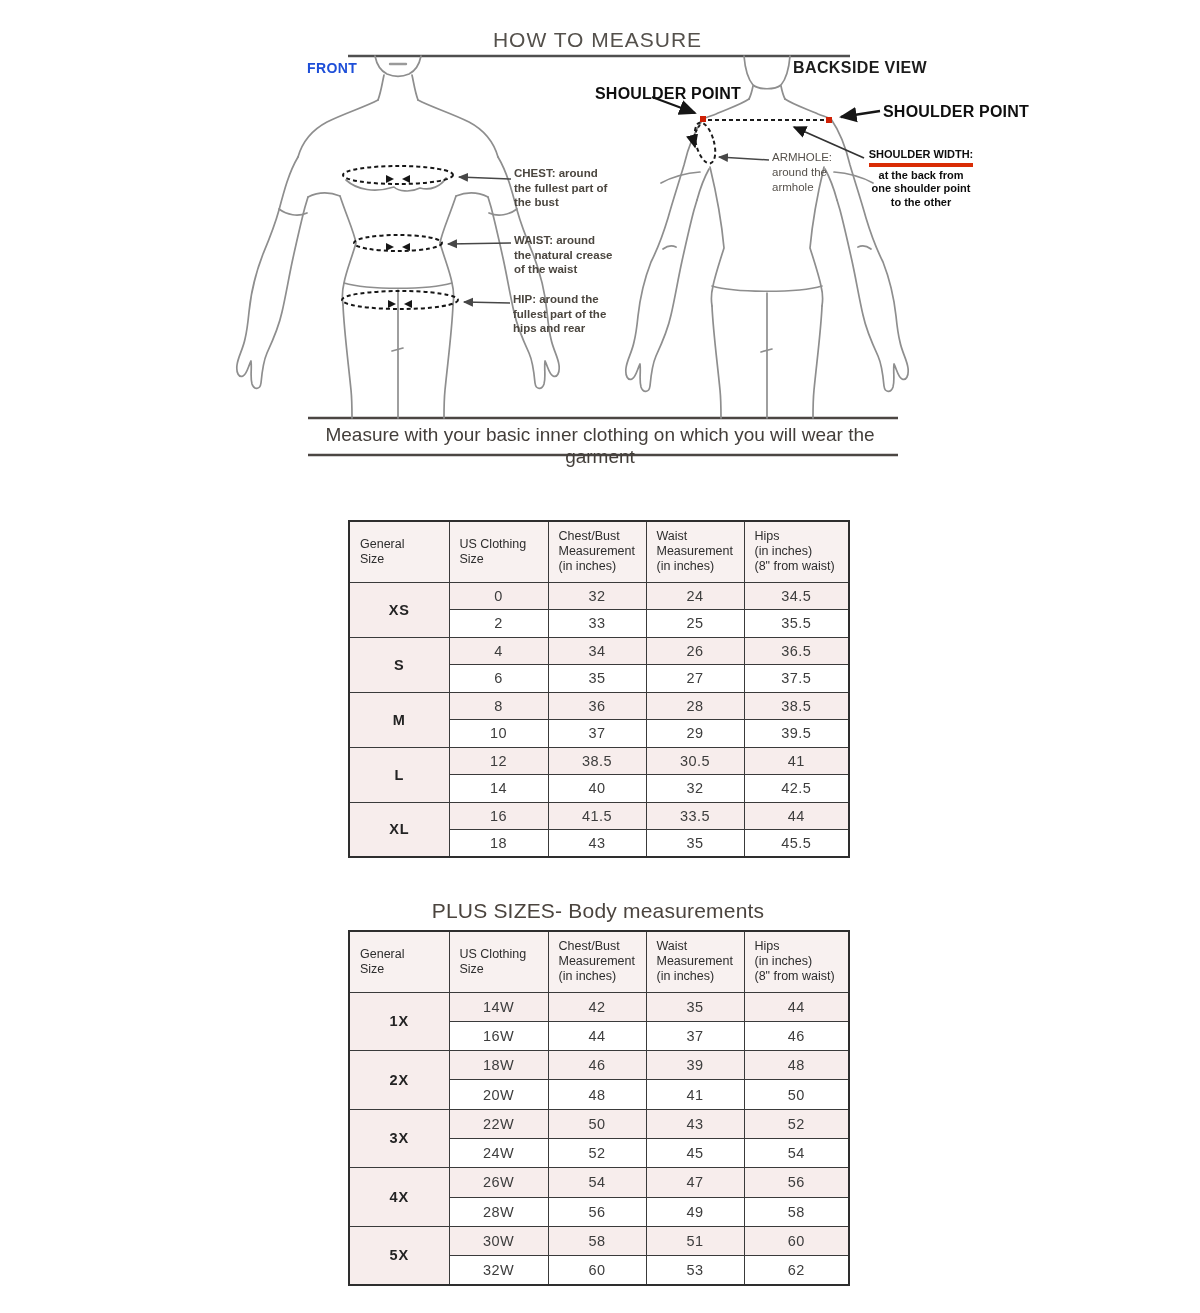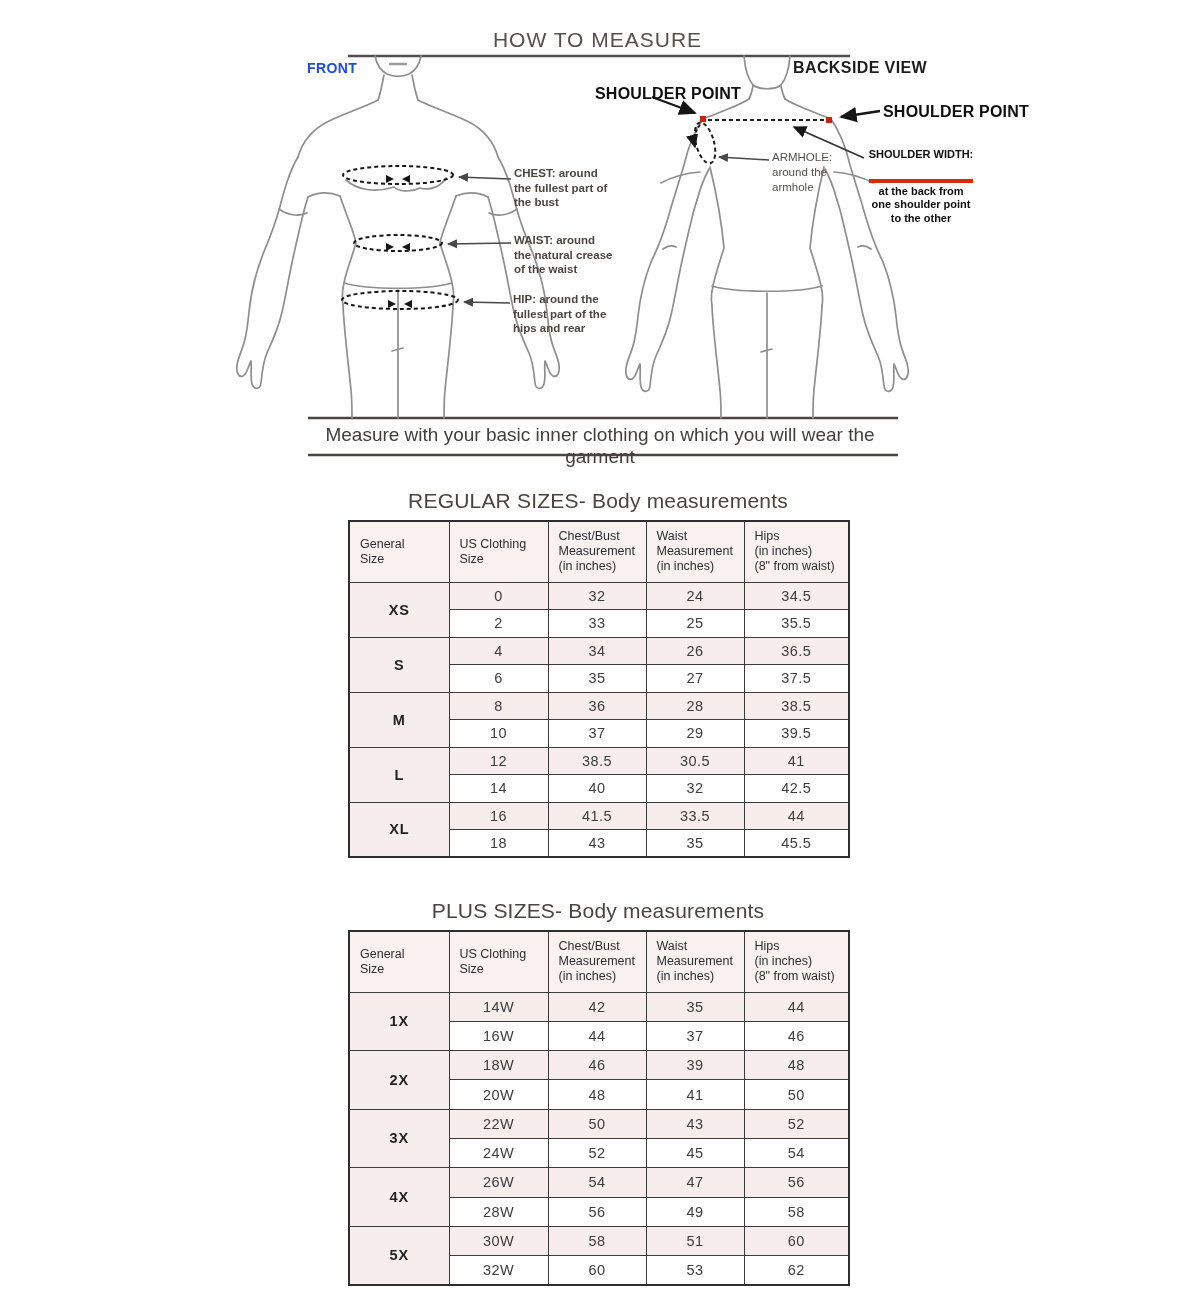--- a/index.html
+++ b/index.html
@@ -19,21 +19,21 @@
   .sp-right { left:883px; top:103px; }
 
   .note { font-size:11.5px; line-height:14.5px; color:#4b463f; font-weight:600; }
   .chest-note { left:514px; top:166px; }
   .waist-note { left:514px; top:233px; }
   .hip-note   { left:513px; top:292px; }
   .armhole-note { left:772px; top:150px; font-weight:400; color:#56514b; line-height:15px; }
 
   .sw-note { left:858px; top:148px; width:126px; text-align:center;
              font-size:11px; font-weight:700; color:#0d0d0d; line-height:13.2px; }
-  .sw-title { display:inline-block; border-bottom:4px solid #d92c05; padding-bottom:18px; margin-bottom:2px; }
+  .sw-title { display:inline-block; border-bottom:4px solid #d92c05; padding-bottom:2px; margin-bottom:2px; }
 
   .measure-note { left:300px; top:424px; width:600px; text-align:center;
                   font-size:19px; color:#433e3a; }
 
   .tbl-title { width:500px; left:348px; text-align:center; font-size:21px; color:#4b443e; letter-spacing:.2px; }
   .tbl-title-regular { top:489px; }
   .tbl-title-plus    { top:899px; }
 
   table.size-table { position:absolute; left:348px; width:500px; border-collapse:collapse;
                      table-layout:fixed; background:#8b5cf6; border:2.5px solid #2e2e2e; }
@@ -183,21 +183,20 @@
   </div>
   <div class="abs sw-note">
     <span class="sw-title">SHOULDER WIDTH:</span>
     <div>at the back from</div>
     <div>one shoulder point</div>
     <div>to the other</div>
   </div>
 
   <div class="abs measure-note">Measure with your basic inner clothing on which you will wear the garment</div>
 
-  <div class="abs tbl-title tbl-title-regular">REGULAR SIZES- Body measurements</div>
   <table id="regular-table" class="size-table">
       <colgroup>
         <col style="width: 100px;">
         <col style="width: 99px;">
         <col style="width: 98px;">
         <col style="width: 98px;">
         <col style="width: 105px;">
       </colgroup>
       <thead>
         <tr>

